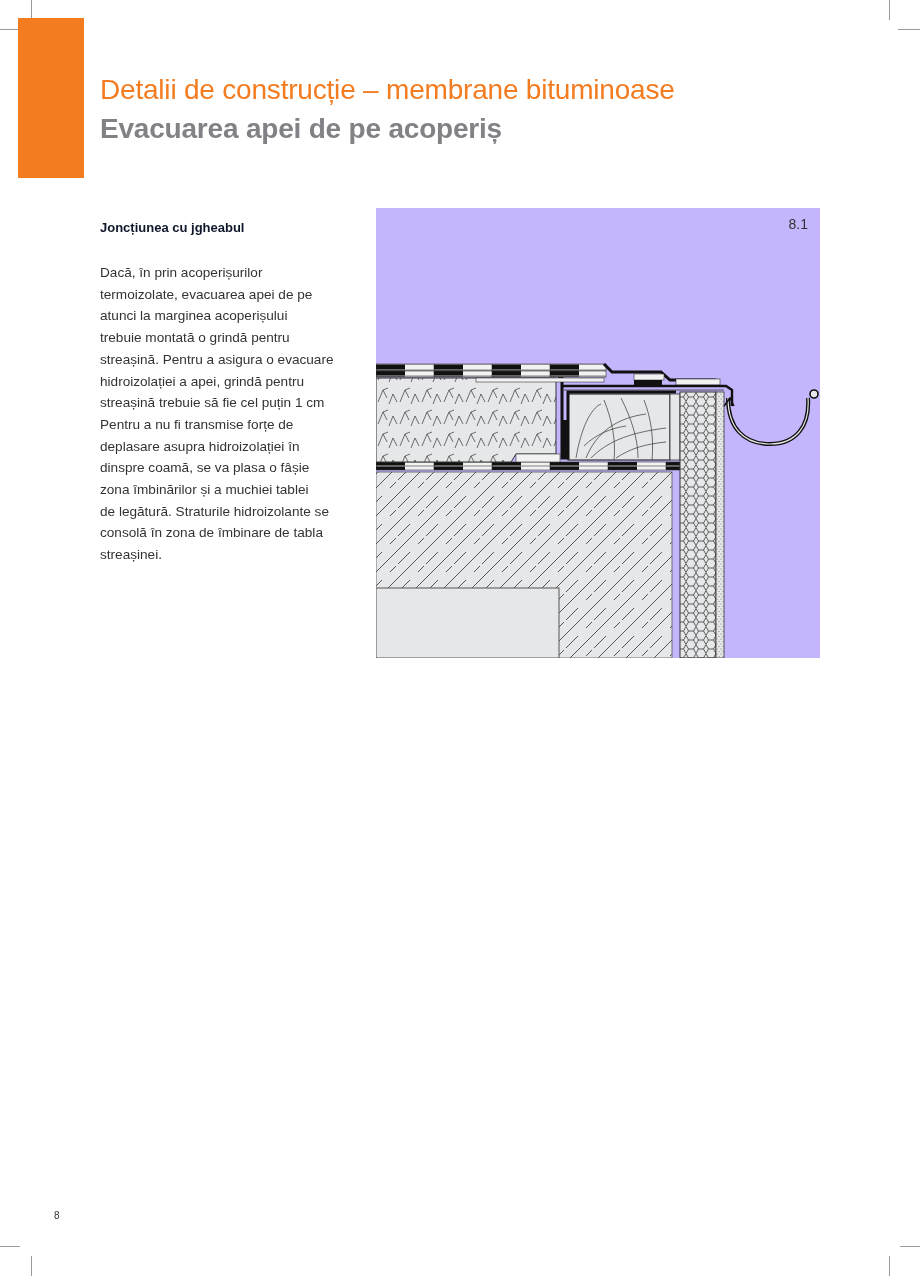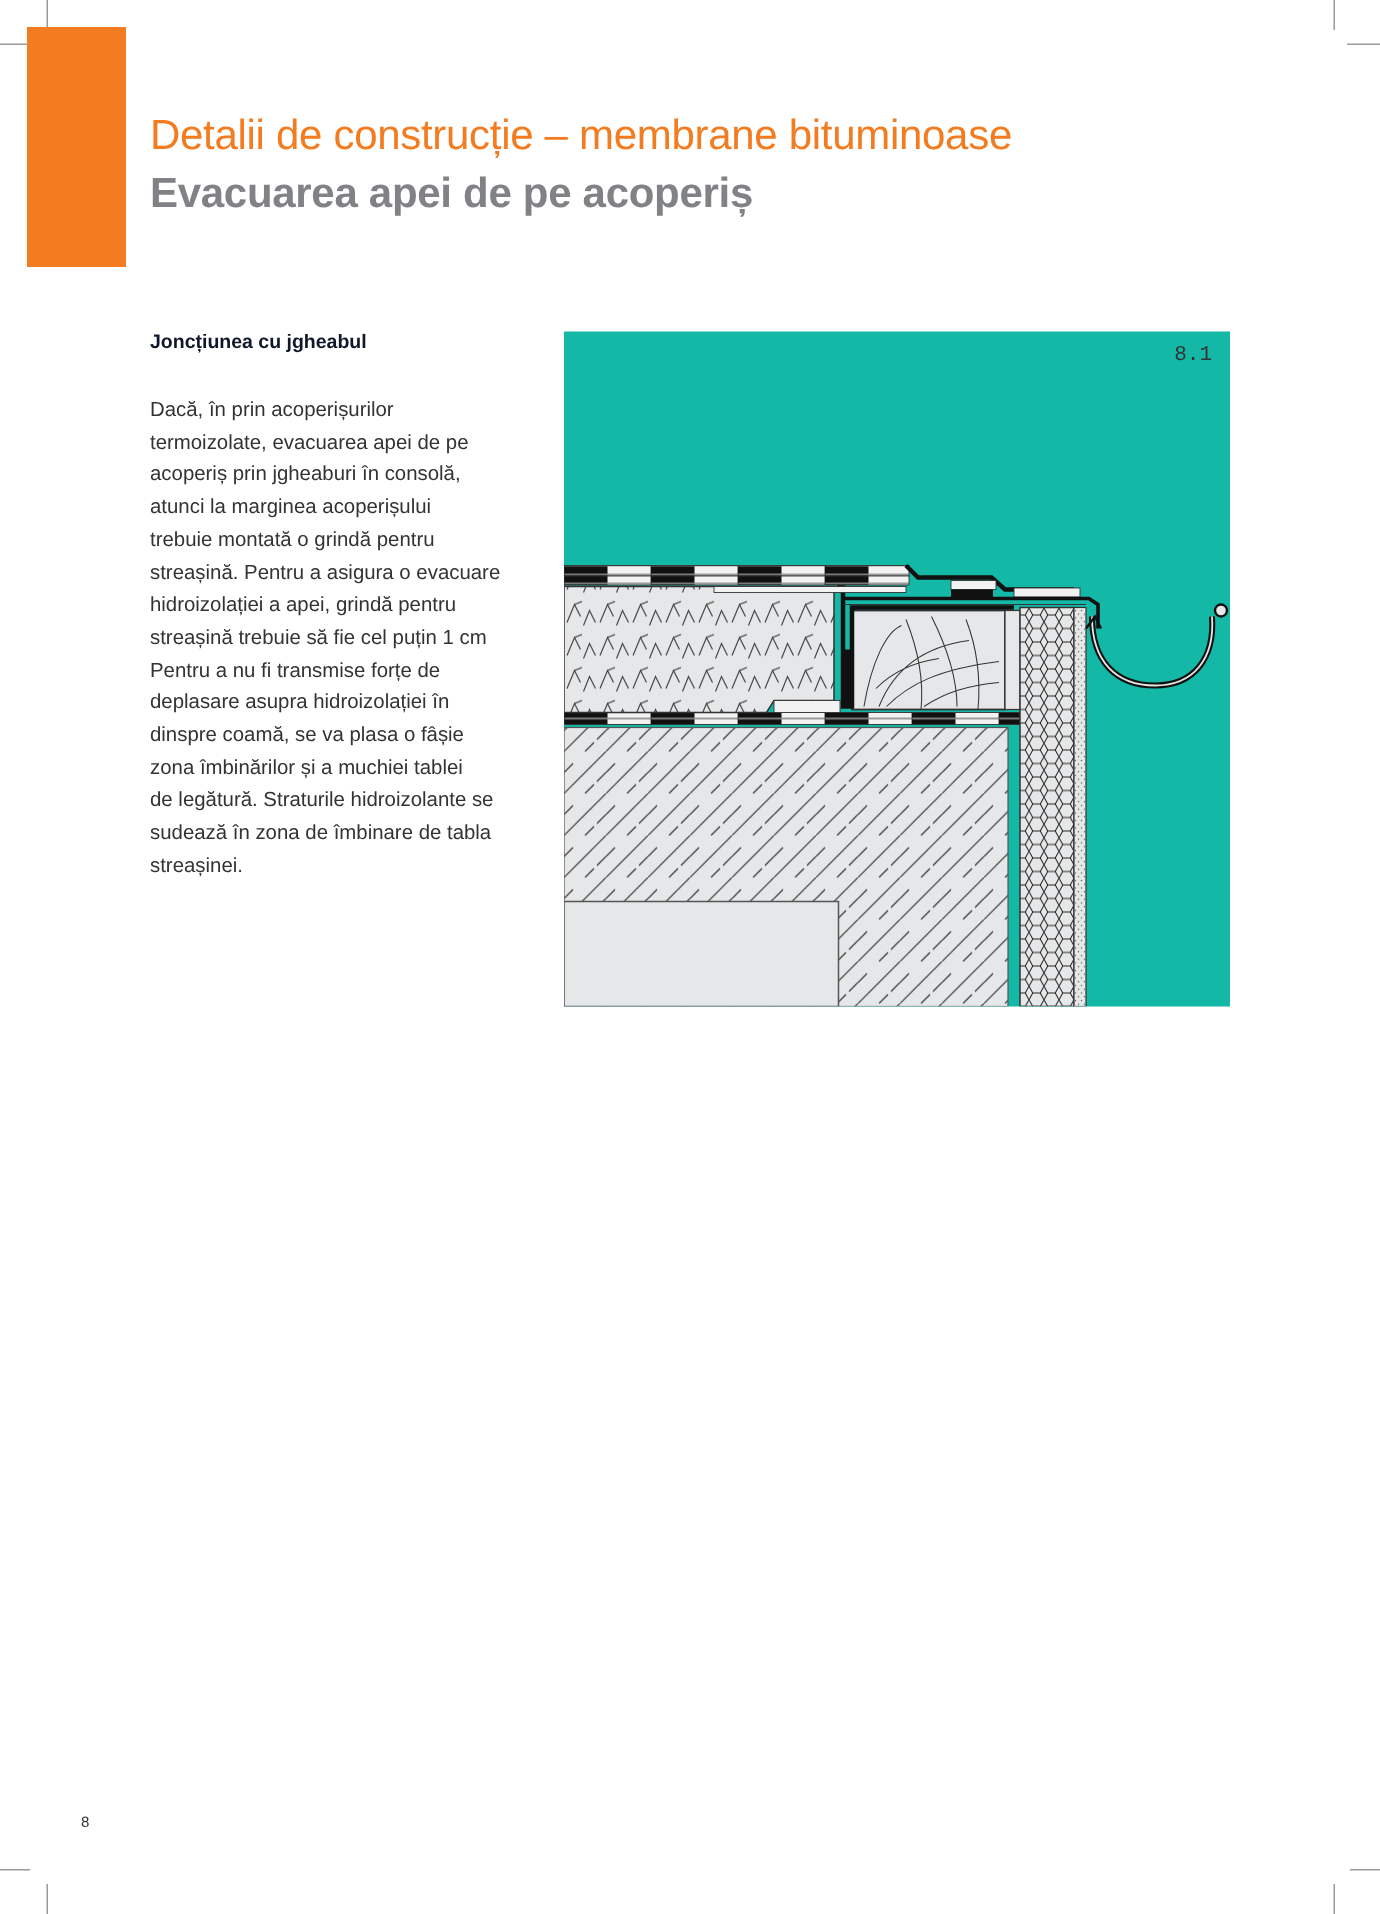--- a/index.html
+++ b/index.html
@@ -4,21 +4,21 @@
 <style>
   html,body{margin:0;padding:0;}
   body{width:920px;height:1276px;position:relative;background:#ffffff;overflow:hidden;font-family:"Liberation Sans",sans-serif;}
   .crop{position:absolute;background:#9a9a9a;}
   .orange-bar{position:absolute;left:18px;top:18px;width:66px;height:160px;background:#f47c20;}
   .title{position:absolute;left:100px;top:74px;font-size:28px;font-weight:normal;color:#f47c20;letter-spacing:-0.2px;white-space:nowrap;}
   .subtitle{position:absolute;left:100px;top:113px;font-size:28px;font-weight:bold;color:#808285;letter-spacing:-0.2px;white-space:nowrap;}
   .section-heading{position:absolute;left:100px;top:220px;font-size:13px;font-weight:bold;color:#0f172a;}
   .body-text{position:absolute;left:100px;top:262px;width:250px;font-size:13.6px;line-height:21.7px;color:#333333;}
   .body-text span{display:block;white-space:nowrap;}
-  .figure{position:absolute;left:376px;top:221px;width:444px;height:450px;background:#14b8a6;overflow:hidden;font-family:Liberation Mono, monospace;}
+  .figure{position:absolute;left:376px;top:208px;width:444px;height:450px;background:#c4b5fd;overflow:hidden;}
   .figure-number{position:absolute;right:12px;top:8px;font-size:14px;color:#333;}
   .page-number{position:absolute;left:54px;top:1210px;font-size:10px;color:#333;}
   svg{position:absolute;left:0;top:0;}
 </style>
 </head>
 <body>
 
 <div class="crop" style="left:31px;top:0;width:1px;height:20px;"></div>
 <div class="crop" style="left:0;top:29px;width:20px;height:1px;"></div>
 <div class="crop" style="left:889px;top:0;width:1px;height:20px;"></div>
@@ -31,32 +31,31 @@
 <div class="orange-bar"></div>
 
 <div class="title">Detalii de construcție – membrane bituminoase</div>
 <div class="subtitle">Evacuarea apei de pe acoperiș</div>
 
 <div class="section-heading">Joncțiunea cu jgheabul</div>
 
 <div class="body-text">
   <span>Dacă, în prin acoperișurilor</span>
   <span>termoizolate, evacuarea apei de pe</span>
-  <span>acoperiș prin jgheaburi în consolă,</span>
   <span>atunci la marginea acoperișului</span>
   <span>trebuie montată o grindă pentru</span>
   <span>streașină. Pentru a asigura o evacuare</span>
   <span>hidroizolației a apei, grindă pentru</span>
   <span>streașină trebuie să fie cel puțin 1 cm</span>
   <span>Pentru a nu fi transmise forțe de</span>
   <span>deplasare asupra hidroizolației în</span>
   <span>dinspre coamă, se va plasa o fâșie</span>
   <span>zona îmbinărilor și a muchiei tablei</span>
   <span>de legătură. Straturile hidroizolante se</span>
-  <span>sudează în zona de îmbinare de tabla</span>
+  <span>consolă în zona de îmbinare de tabla</span>
   <span>streașinei.</span>
 </div>
 
 <div class="figure">
   <div class="figure-number">8.1</div>
   <svg width="444" height="450" viewBox="0 0 444 450">
     <defs>
       <pattern id="concrete" patternUnits="userSpaceOnUse" width="28" height="28" patternTransform="rotate(0)">
         <rect width="28" height="28" fill="#e6e7e8"></rect>
         <line x1="0" y1="28" x2="28" y2="0" stroke="#333" stroke-width="0.8"></line>

